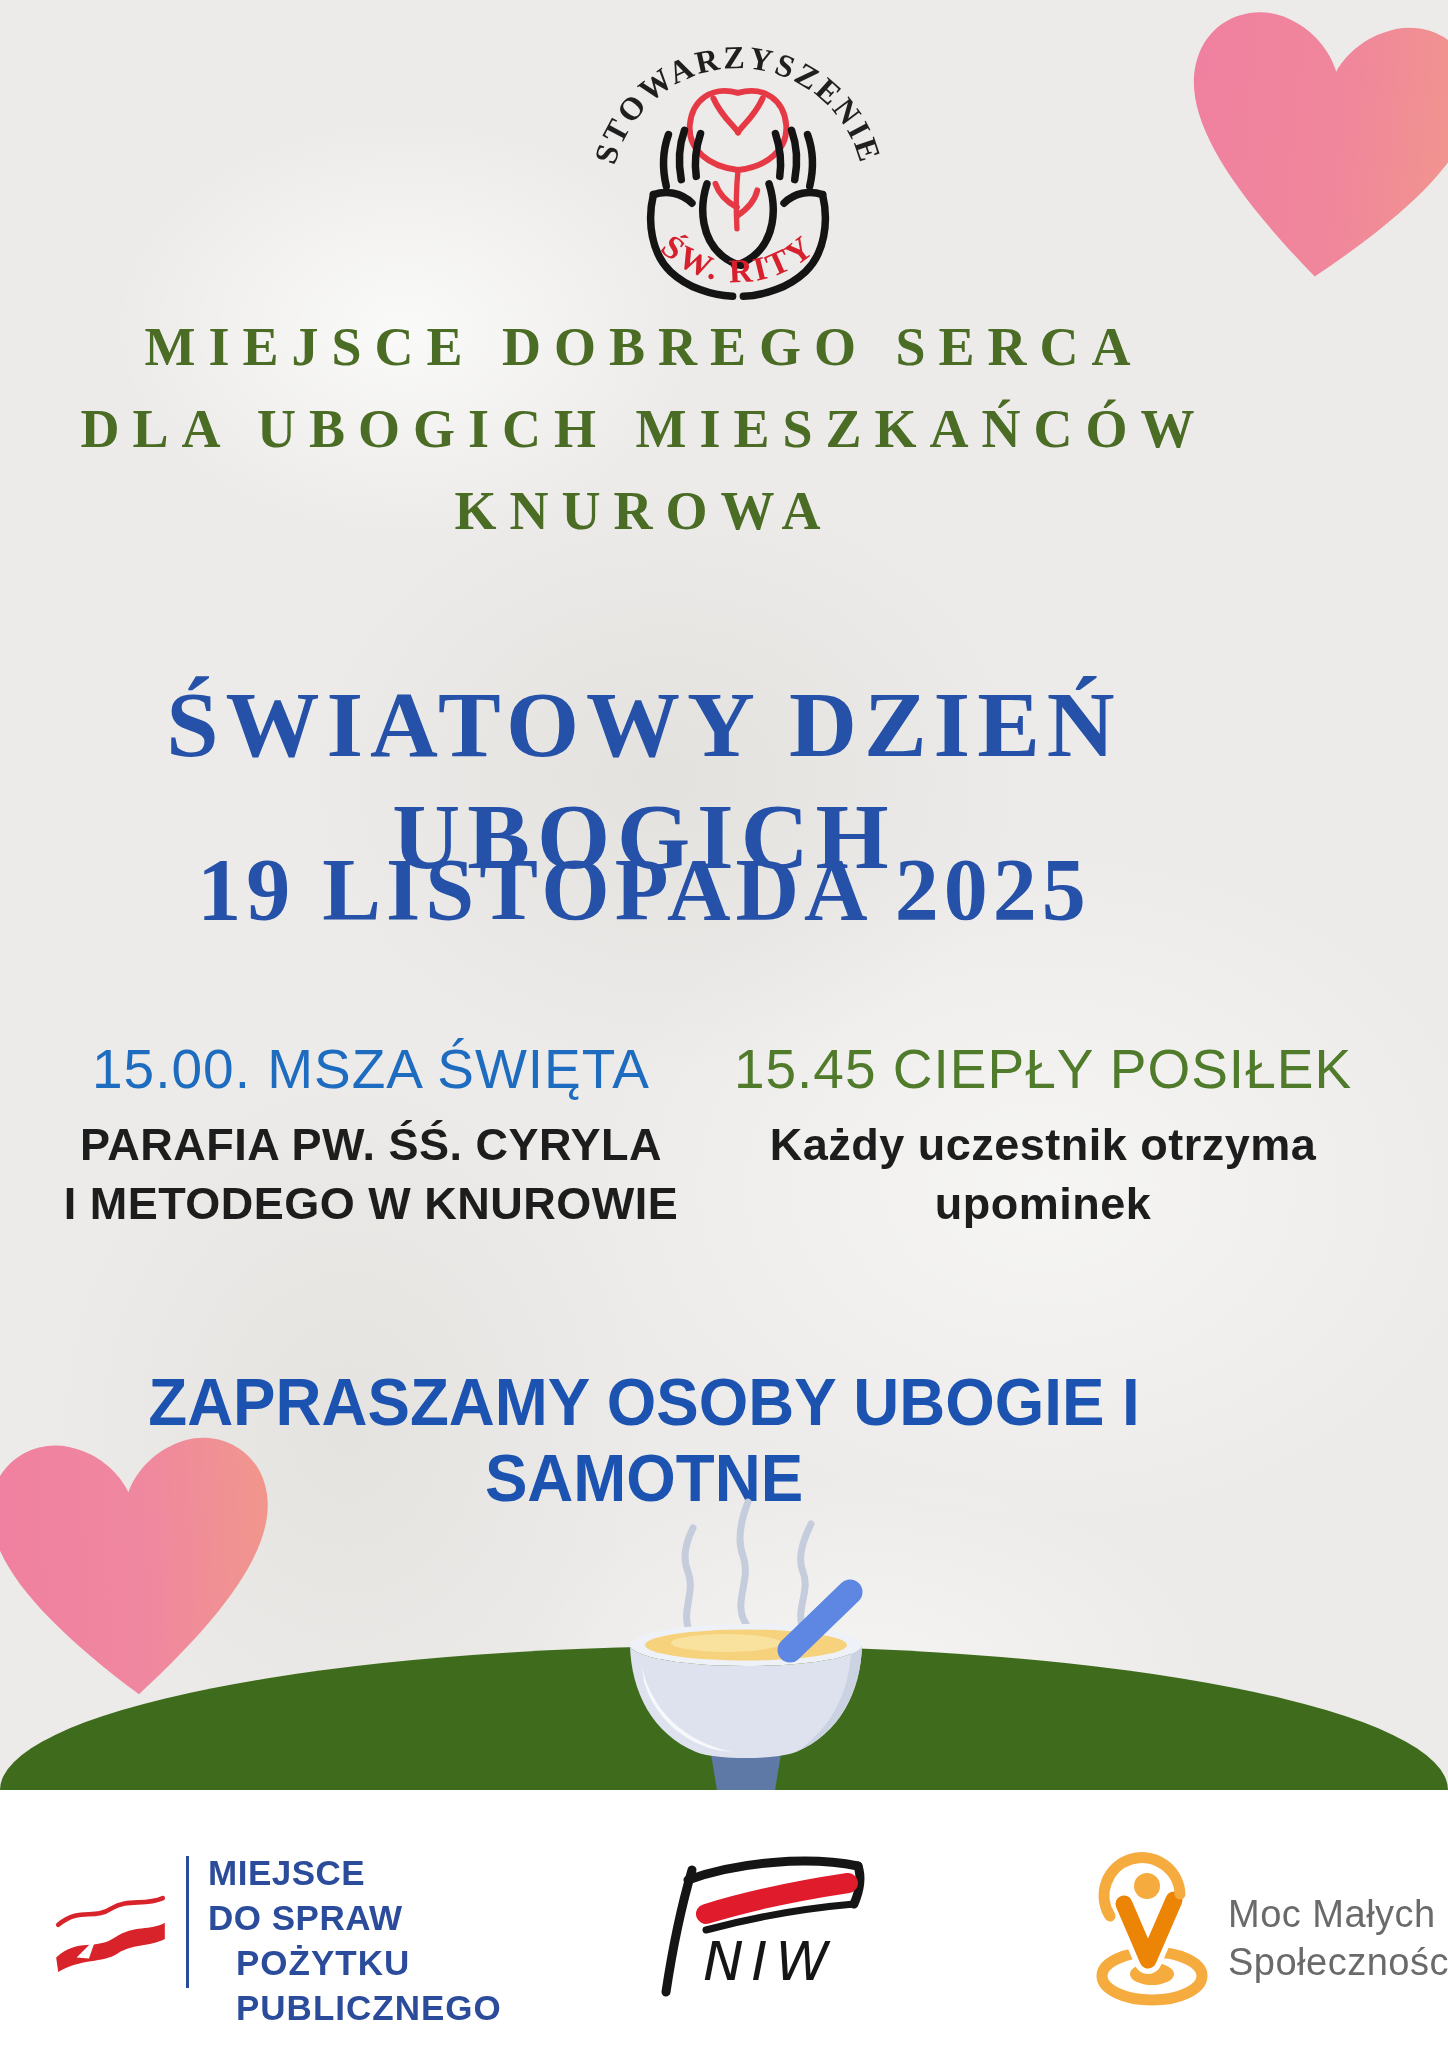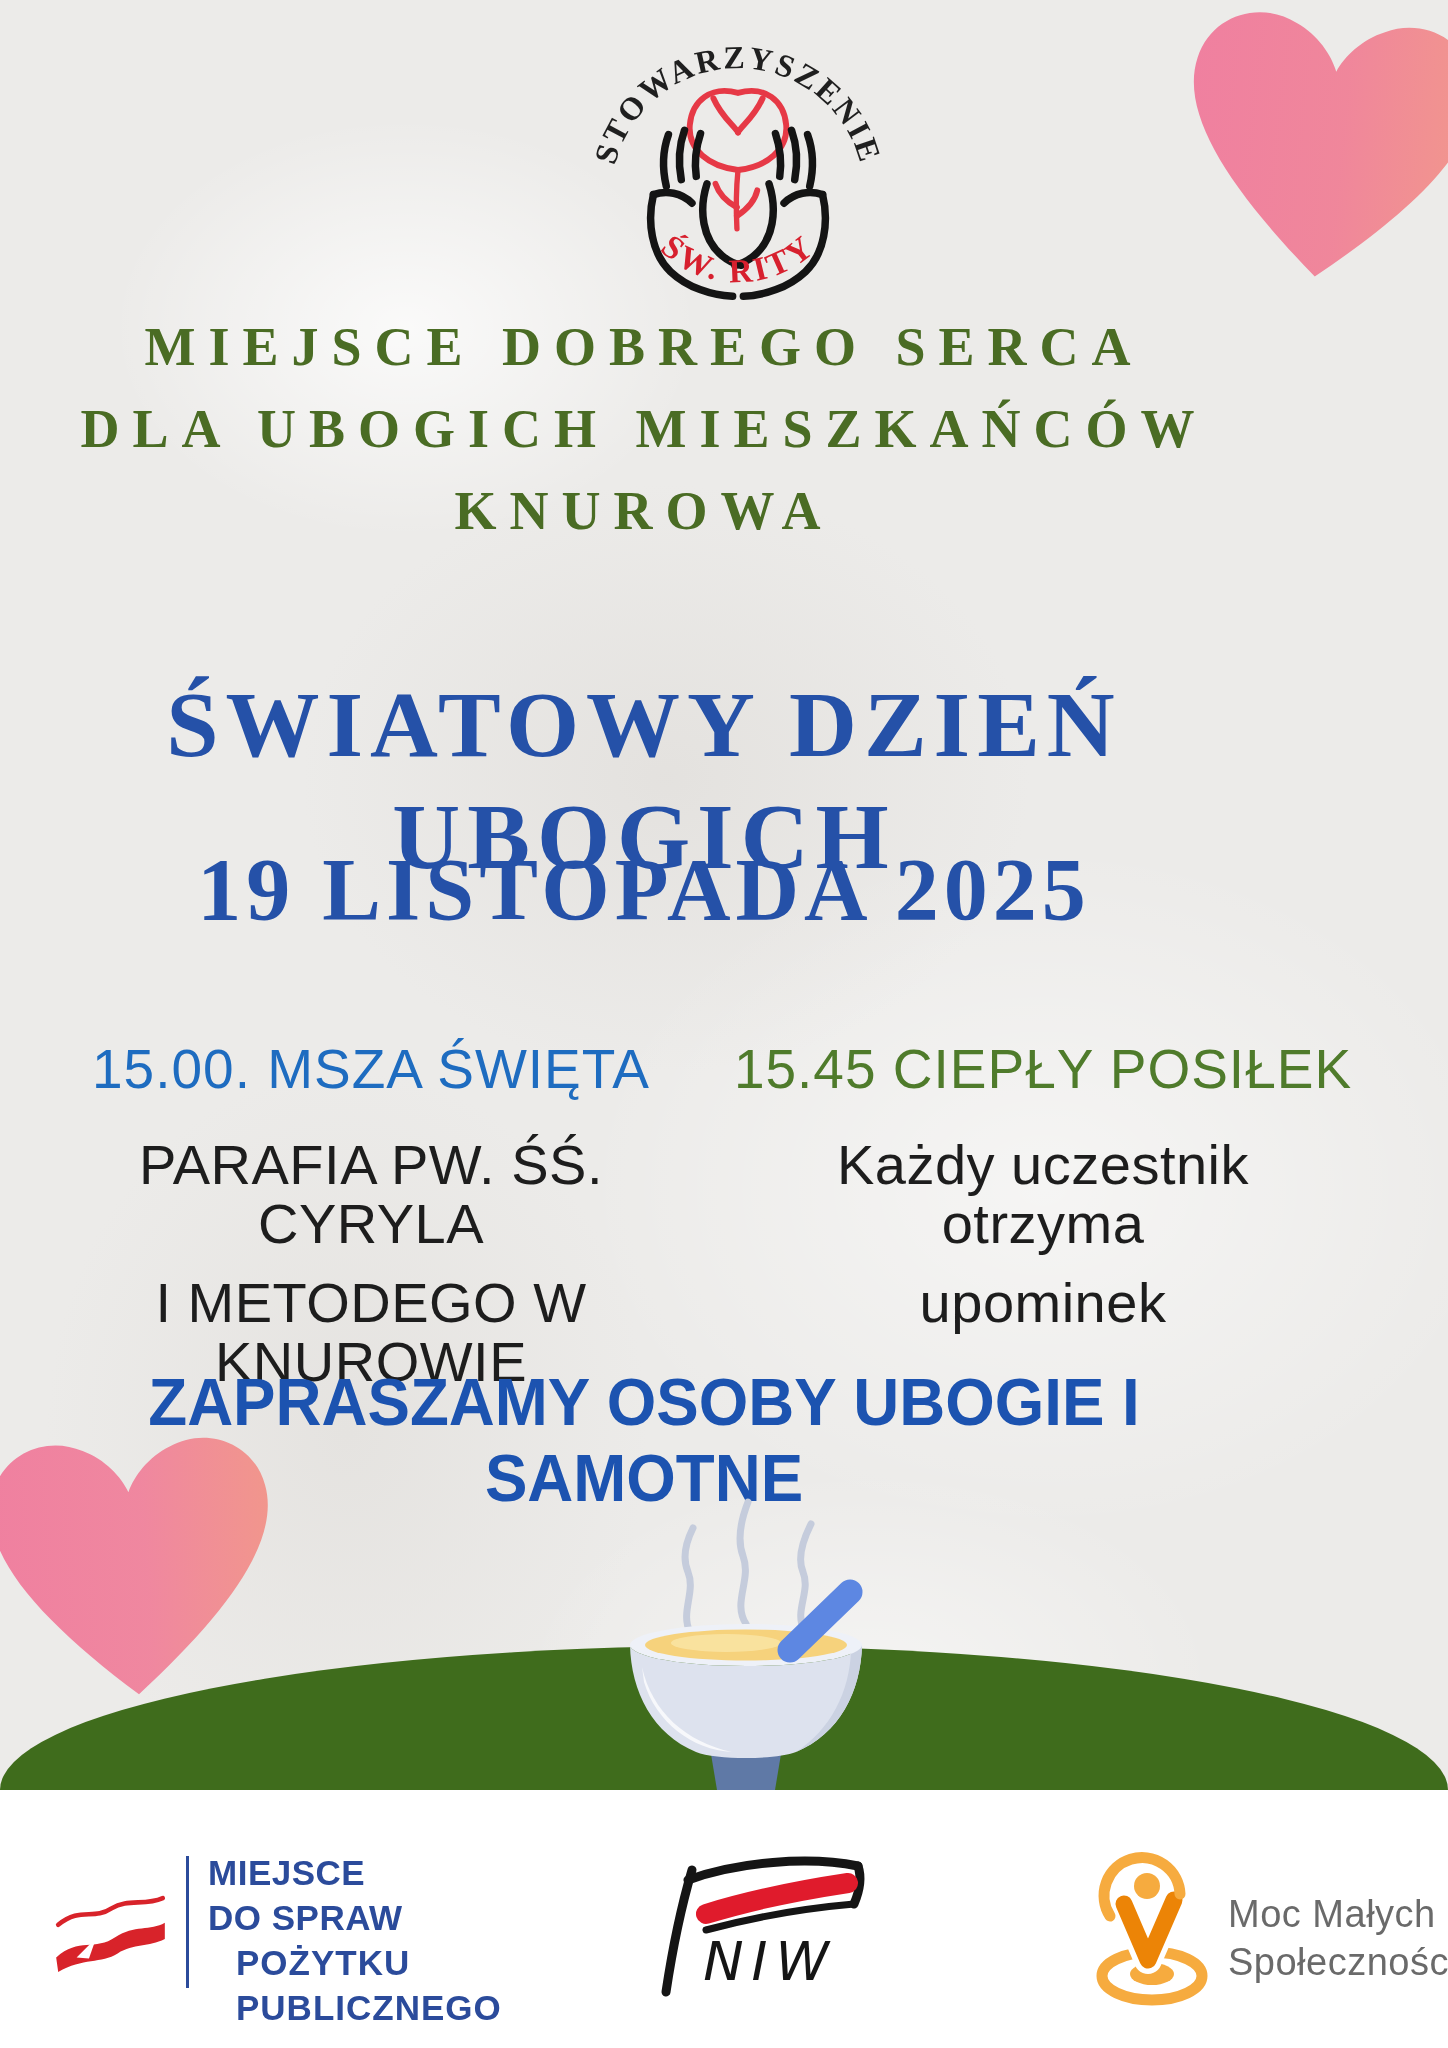--- a/index.html
+++ b/index.html
@@ -24,21 +24,21 @@
           font-size:94px;letter-spacing:7px;line-height:112px;}
   .title2{top:836px;color:#2551a8;font-family:"Liberation Serif",serif;font-weight:700;
           font-size:88px;letter-spacing:5px;line-height:108px;}
   
   .col{top:1036px;width:622px;text-align:center;}
   .col-left{left:60px;}
   .col-right{left:732px;}
   .col-heading{font-size:55px;font-weight:500;line-height:66px;letter-spacing:1px;}
   .col-heading.blue{color:#1e6cc0;}
   .col-heading.green{color:#4f7b2b;}
-  .col-line{font-size:56px;color:#1d1d1d;line-height:59px;margin-top:20px;letter-spacing:.5px;}
+  .col-line{font-size:45px;color:#1d1d1d;line-height:59px;margin-top:0;letter-spacing:.5px;font-weight:bold;}
   .col-spacer{height:13px;}
   
   .invite{top:1364px;color:#1c53b0;font-weight:700;font-size:67px;line-height:76px;}
   .invite span{display:inline-block;transform:scaleX(.95);transform-origin:center;}
   
   .dome{left:0;top:1646px;width:1448px;height:144px;background:#3f6c1c;
         border-top-left-radius:50% 100%;border-top-right-radius:50% 100%;}
   .footer{left:0;top:1790px;width:1448px;height:258px;background:#ffffff;}
   
   .komitet-divider{left:186px;top:1856px;width:3px;height:132px;background:#2b4b9b;}

